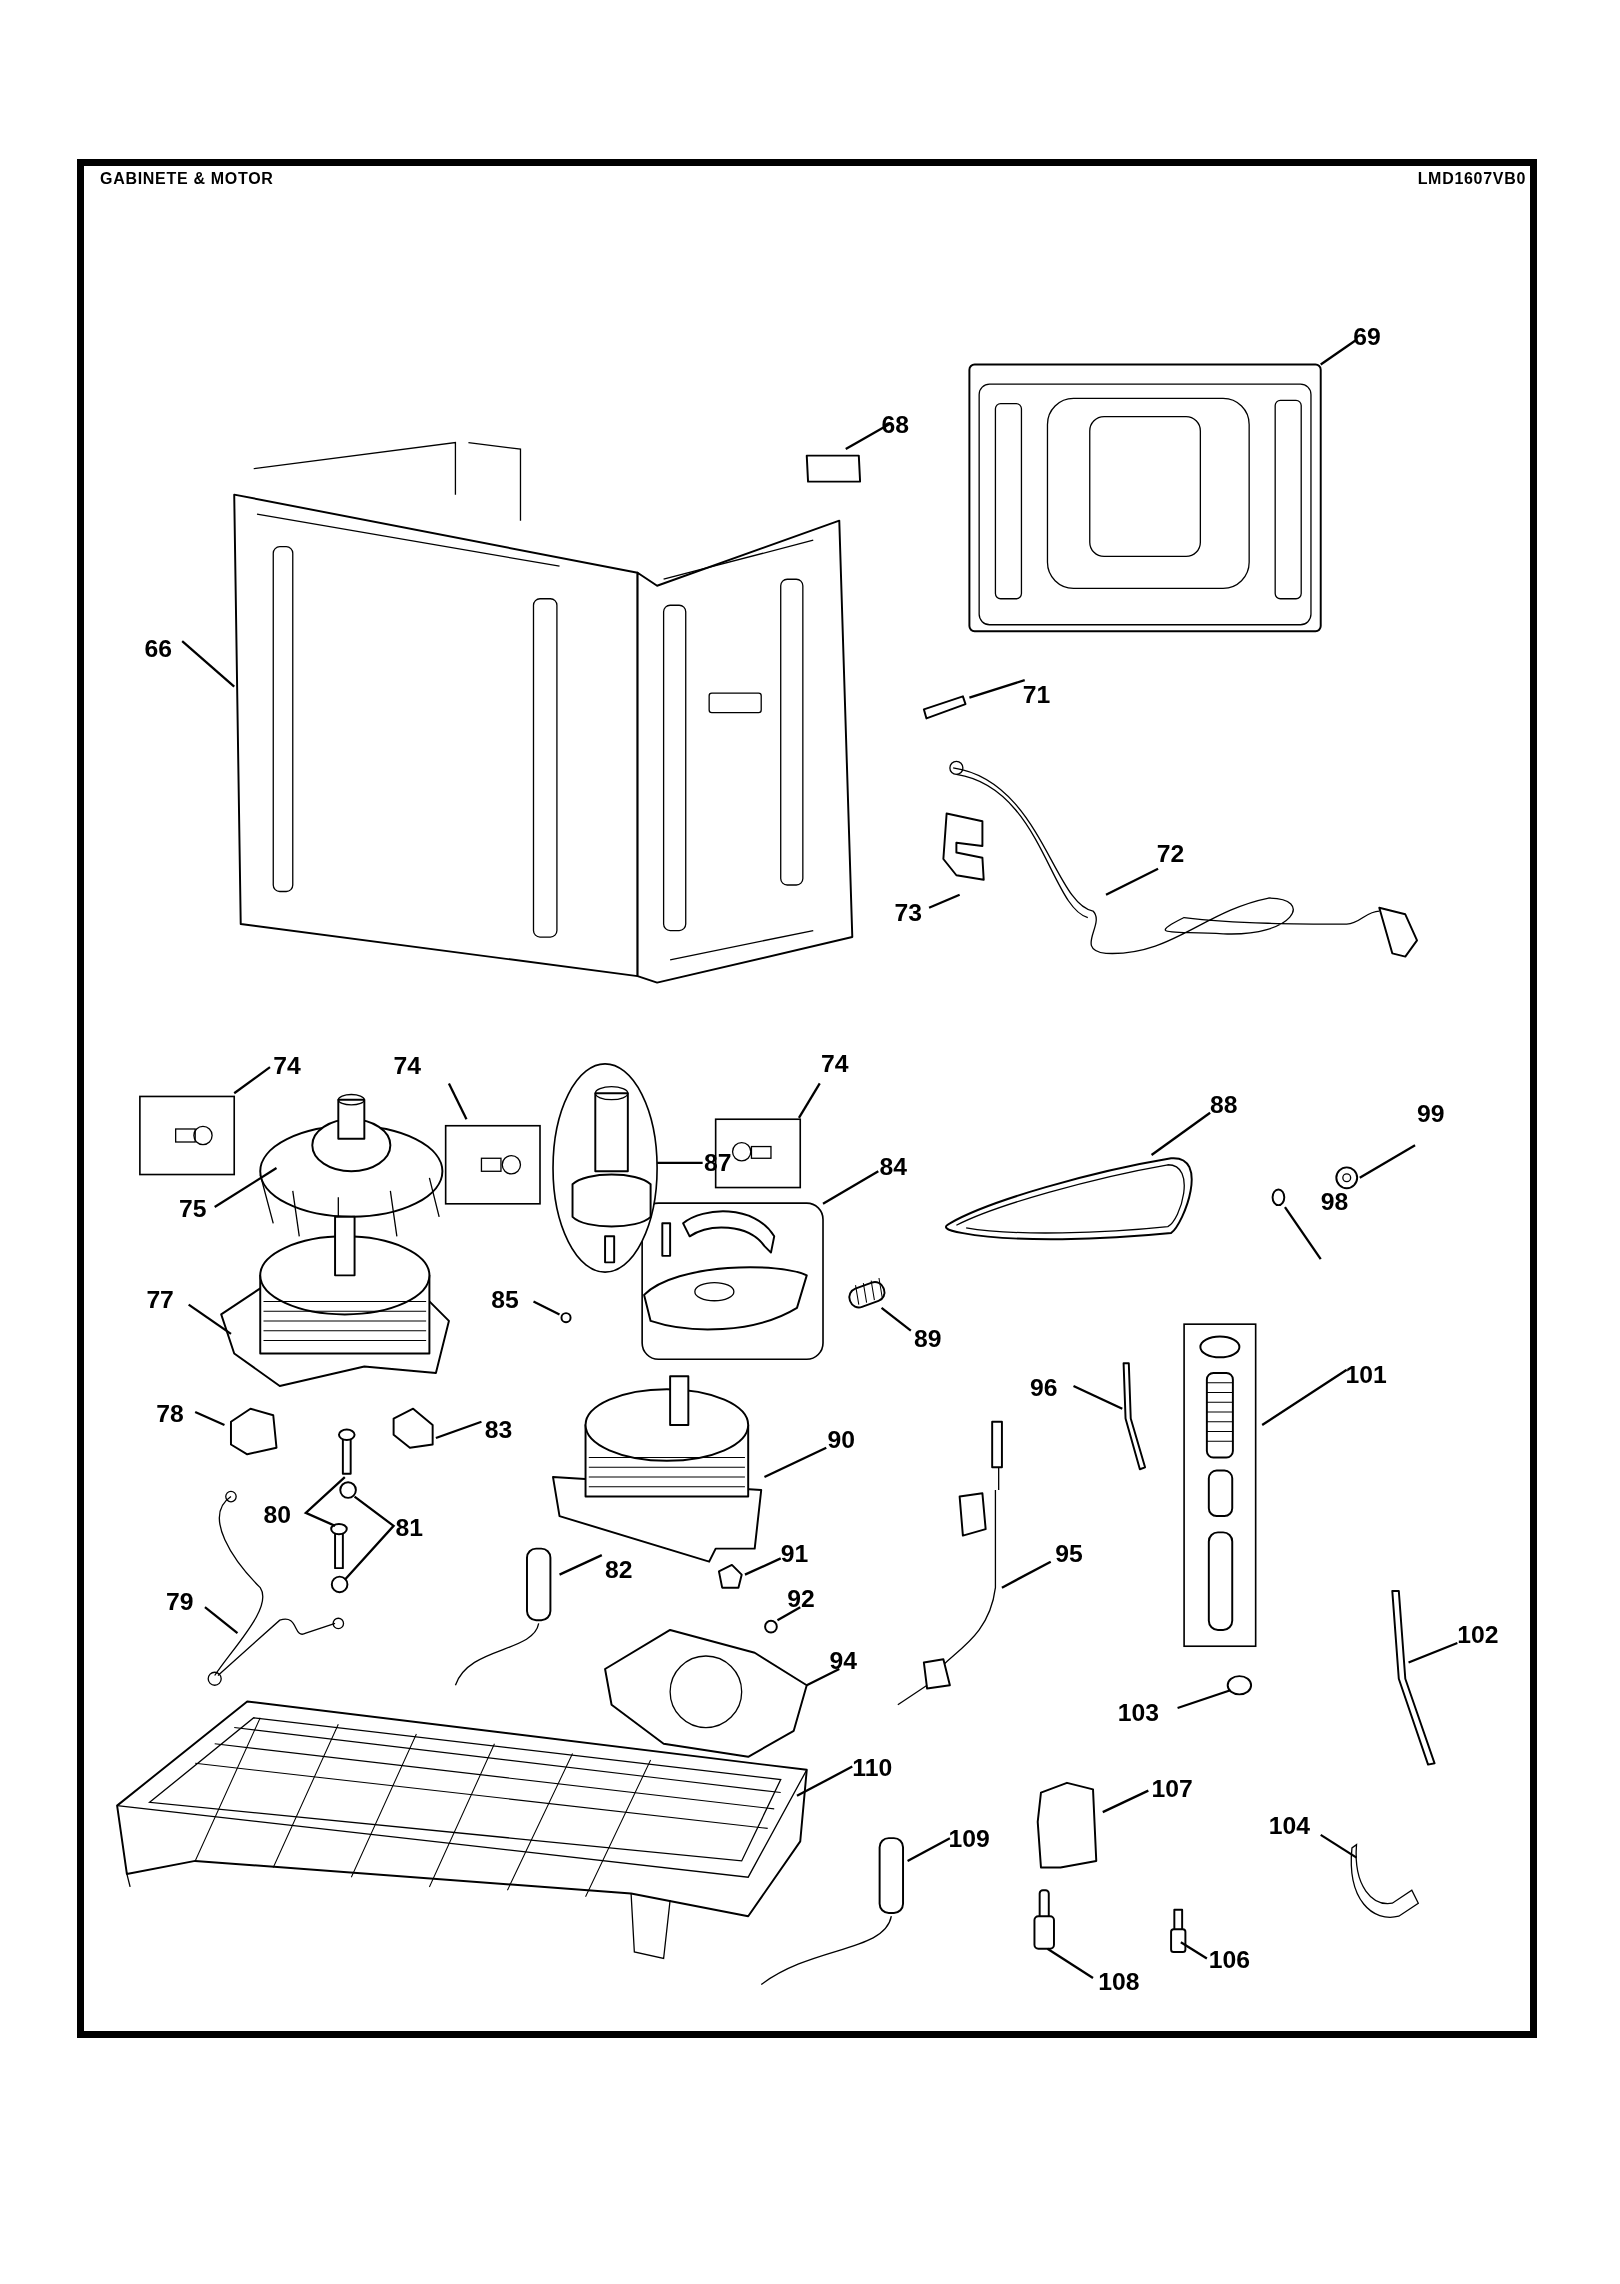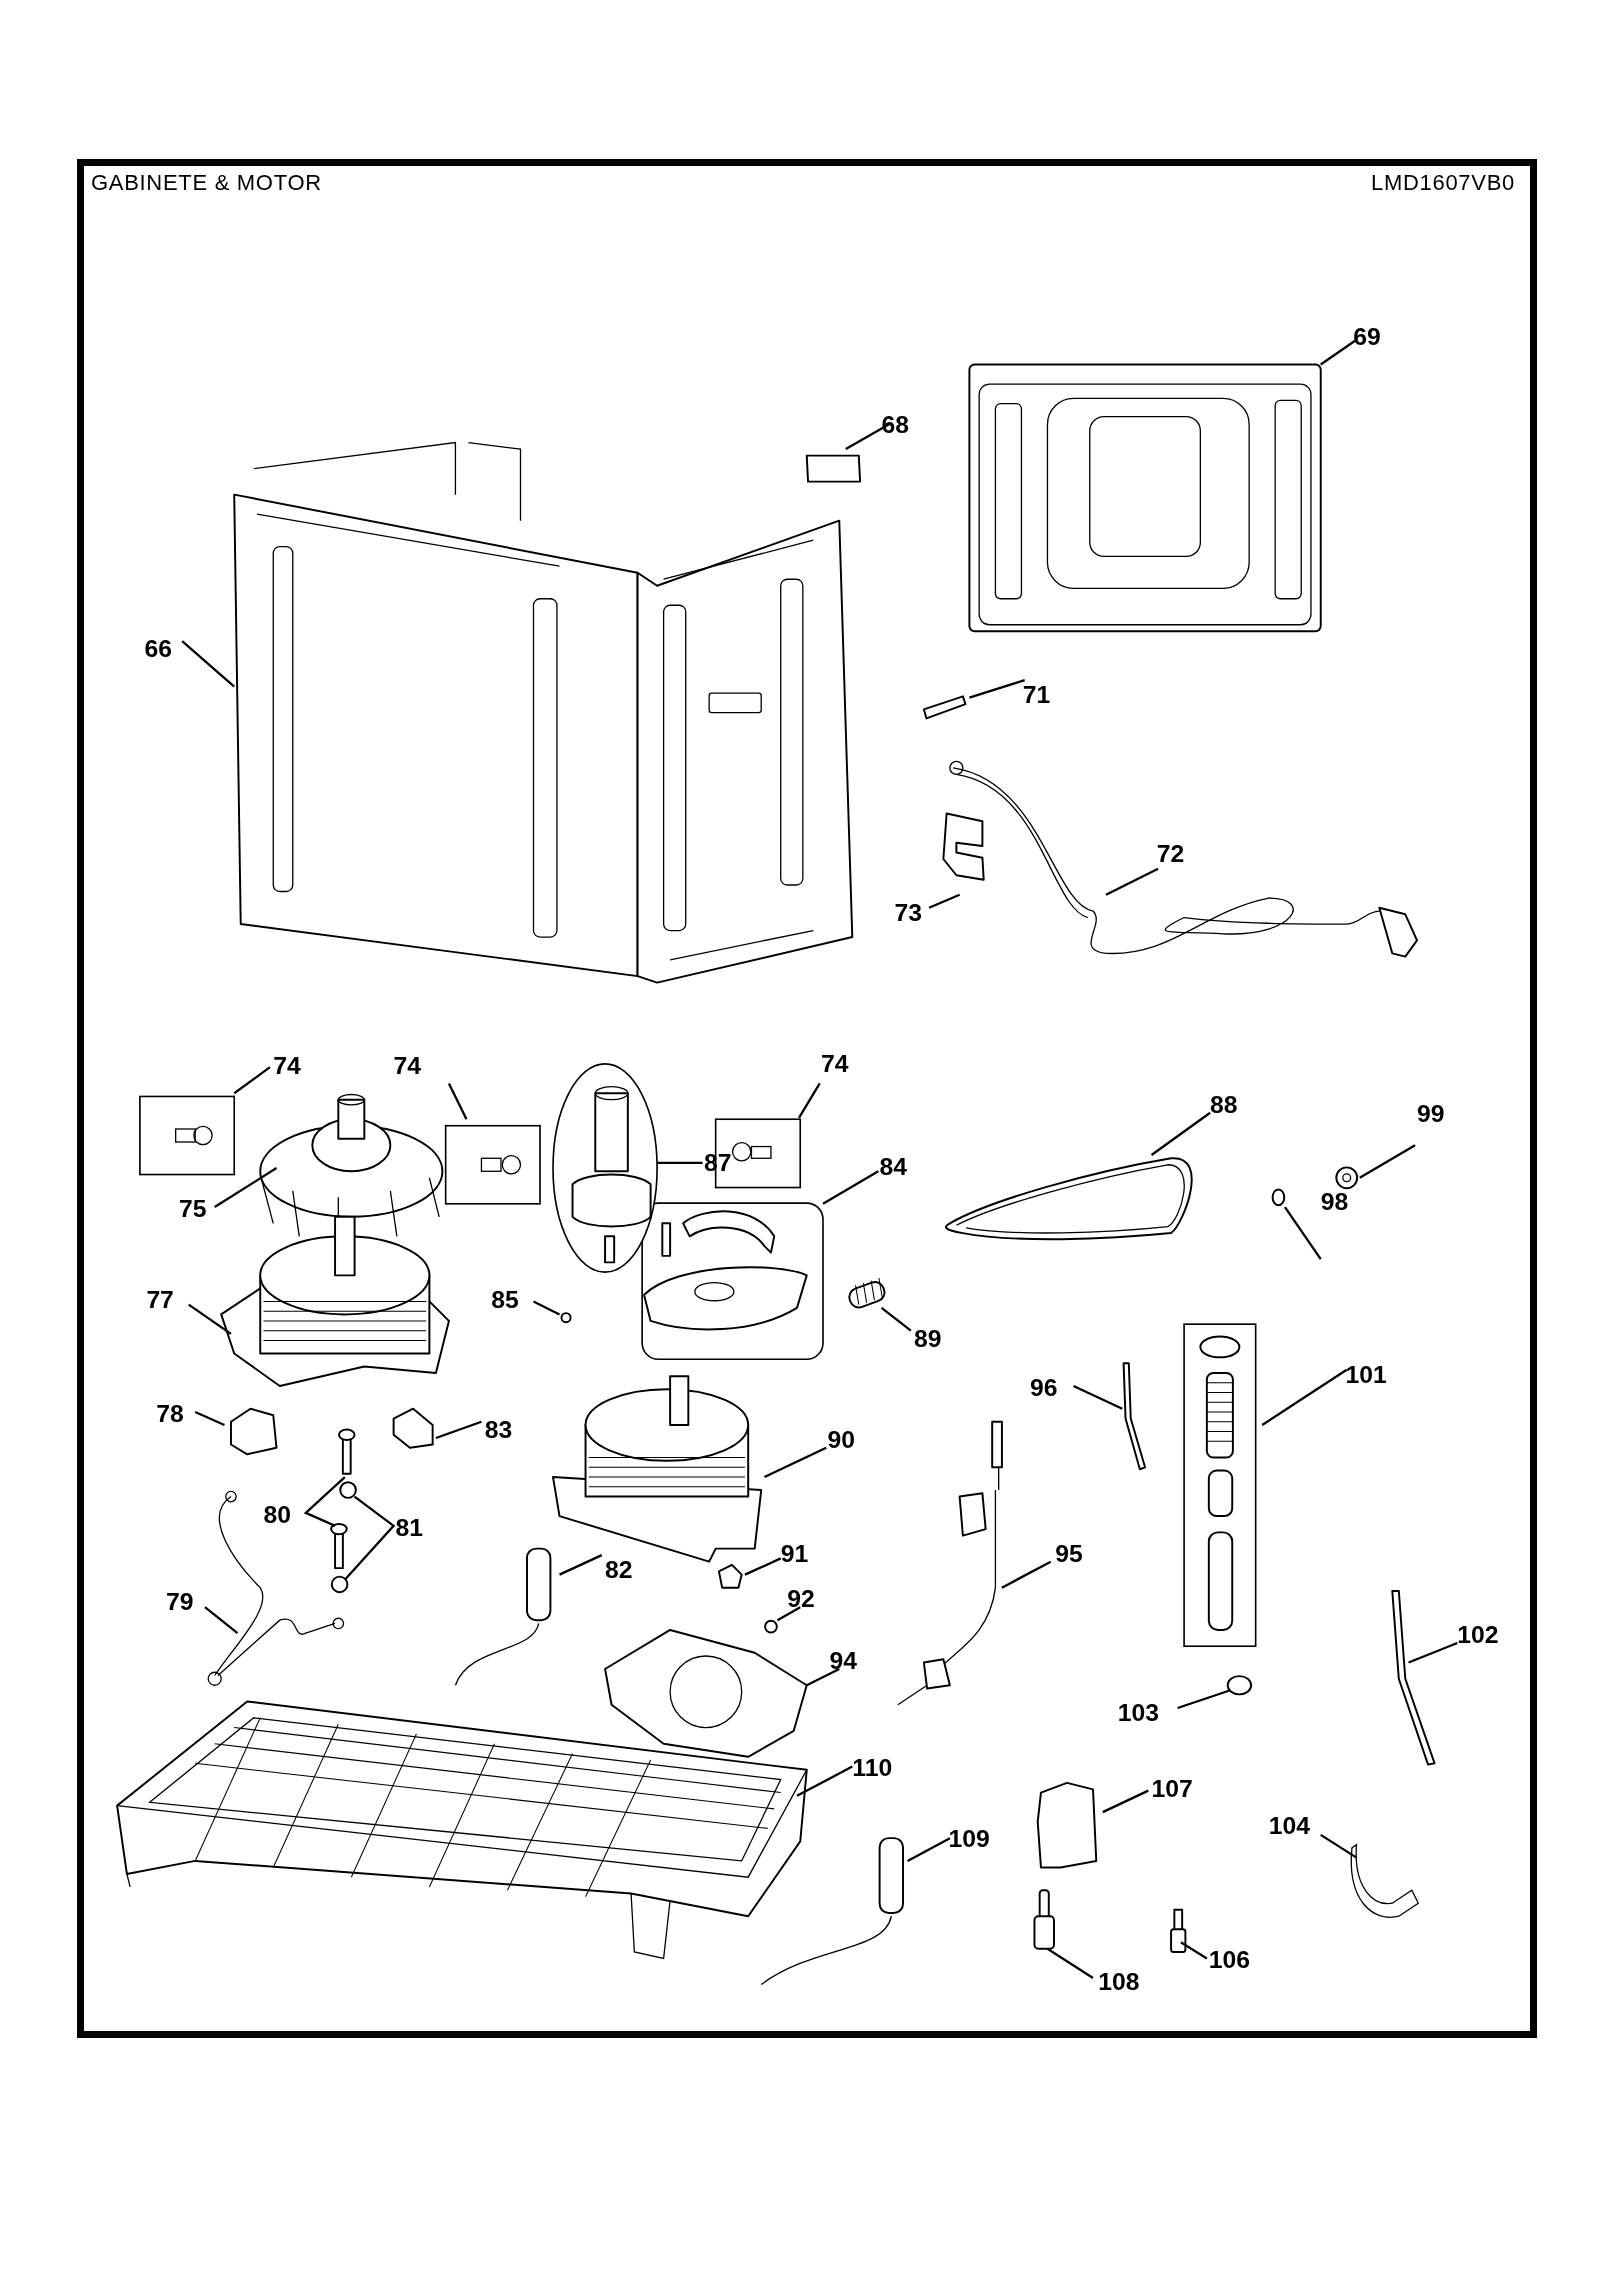--- a/index.html
+++ b/index.html
@@ -1,20 +1,20 @@
 <!DOCTYPE html>
 <html style="font-size:10.4px"><head>
 <meta charset="utf-8">
 <style>
   html, body { margin:0; padding:0; background:#ffffff; }
   body { width:1620px; height:2284px; position:relative; overflow:hidden; font-family:"Liberation Sans", sans-serif; }
   #frame { position:absolute; left:77px; top:159px; width:1446px; height:1865px; border:7.8px solid #000; box-sizing:content-box; }
-  .hdr { position:absolute; top:170px; font-family:"Liberation Sans", sans-serif; font-weight:normal; font-size:22px; color:#000; letter-spacing:0.7px; }
+  .hdr { position:absolute; top:170px; font-family:"Liberation Sans", sans-serif; font-weight:bold; font-size:16px; color:#000; letter-spacing:0.7px;margin-left:9px; }
   #title-left { left:91px; }
-  #title-right { right:105px; }
+  #title-right { right:94px; }
   svg#art { position:absolute; left:0; top:0; width:1620px; height:2284px; }
   .lbl { font-family:"Liberation Sans", sans-serif; font-weight:bold; font-size:38px; fill:#000; }
   .ln { stroke:#000; stroke-width:3.5; fill:none; }
   .pt { stroke:#000; stroke-width:3; fill:#fff; stroke-linejoin:round; }
   .pt2 { stroke:#000; stroke-width:2; fill:none; }
   .thin { stroke:#000; stroke-width:1.6; fill:none; }
   .box { stroke:#000; stroke-width:2.5; fill:#fff; }
 </style>
 </head>
 <body>

